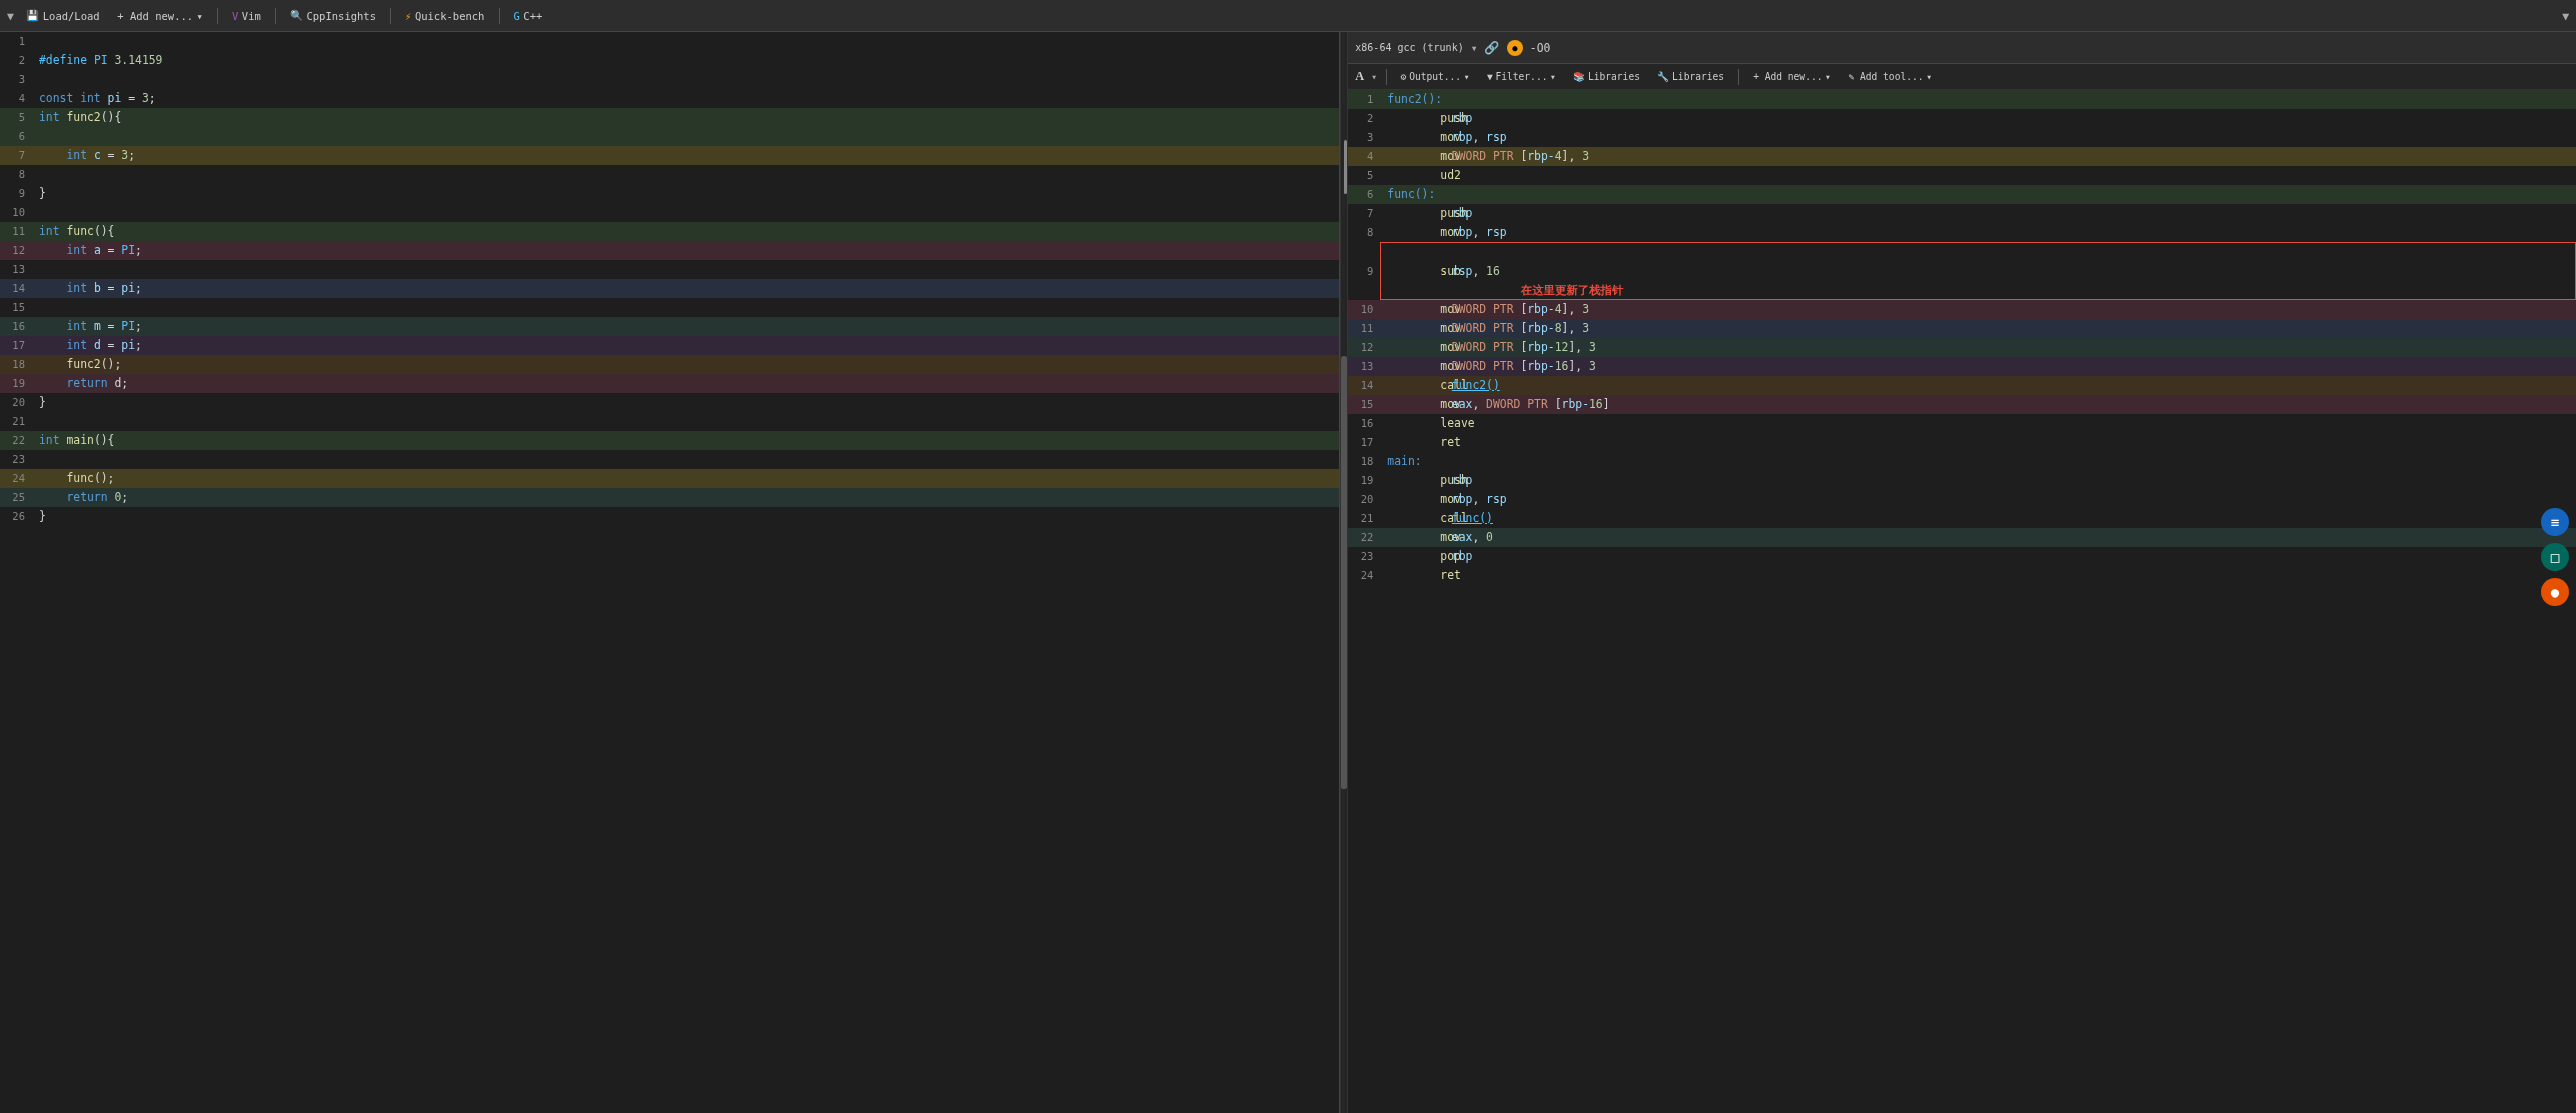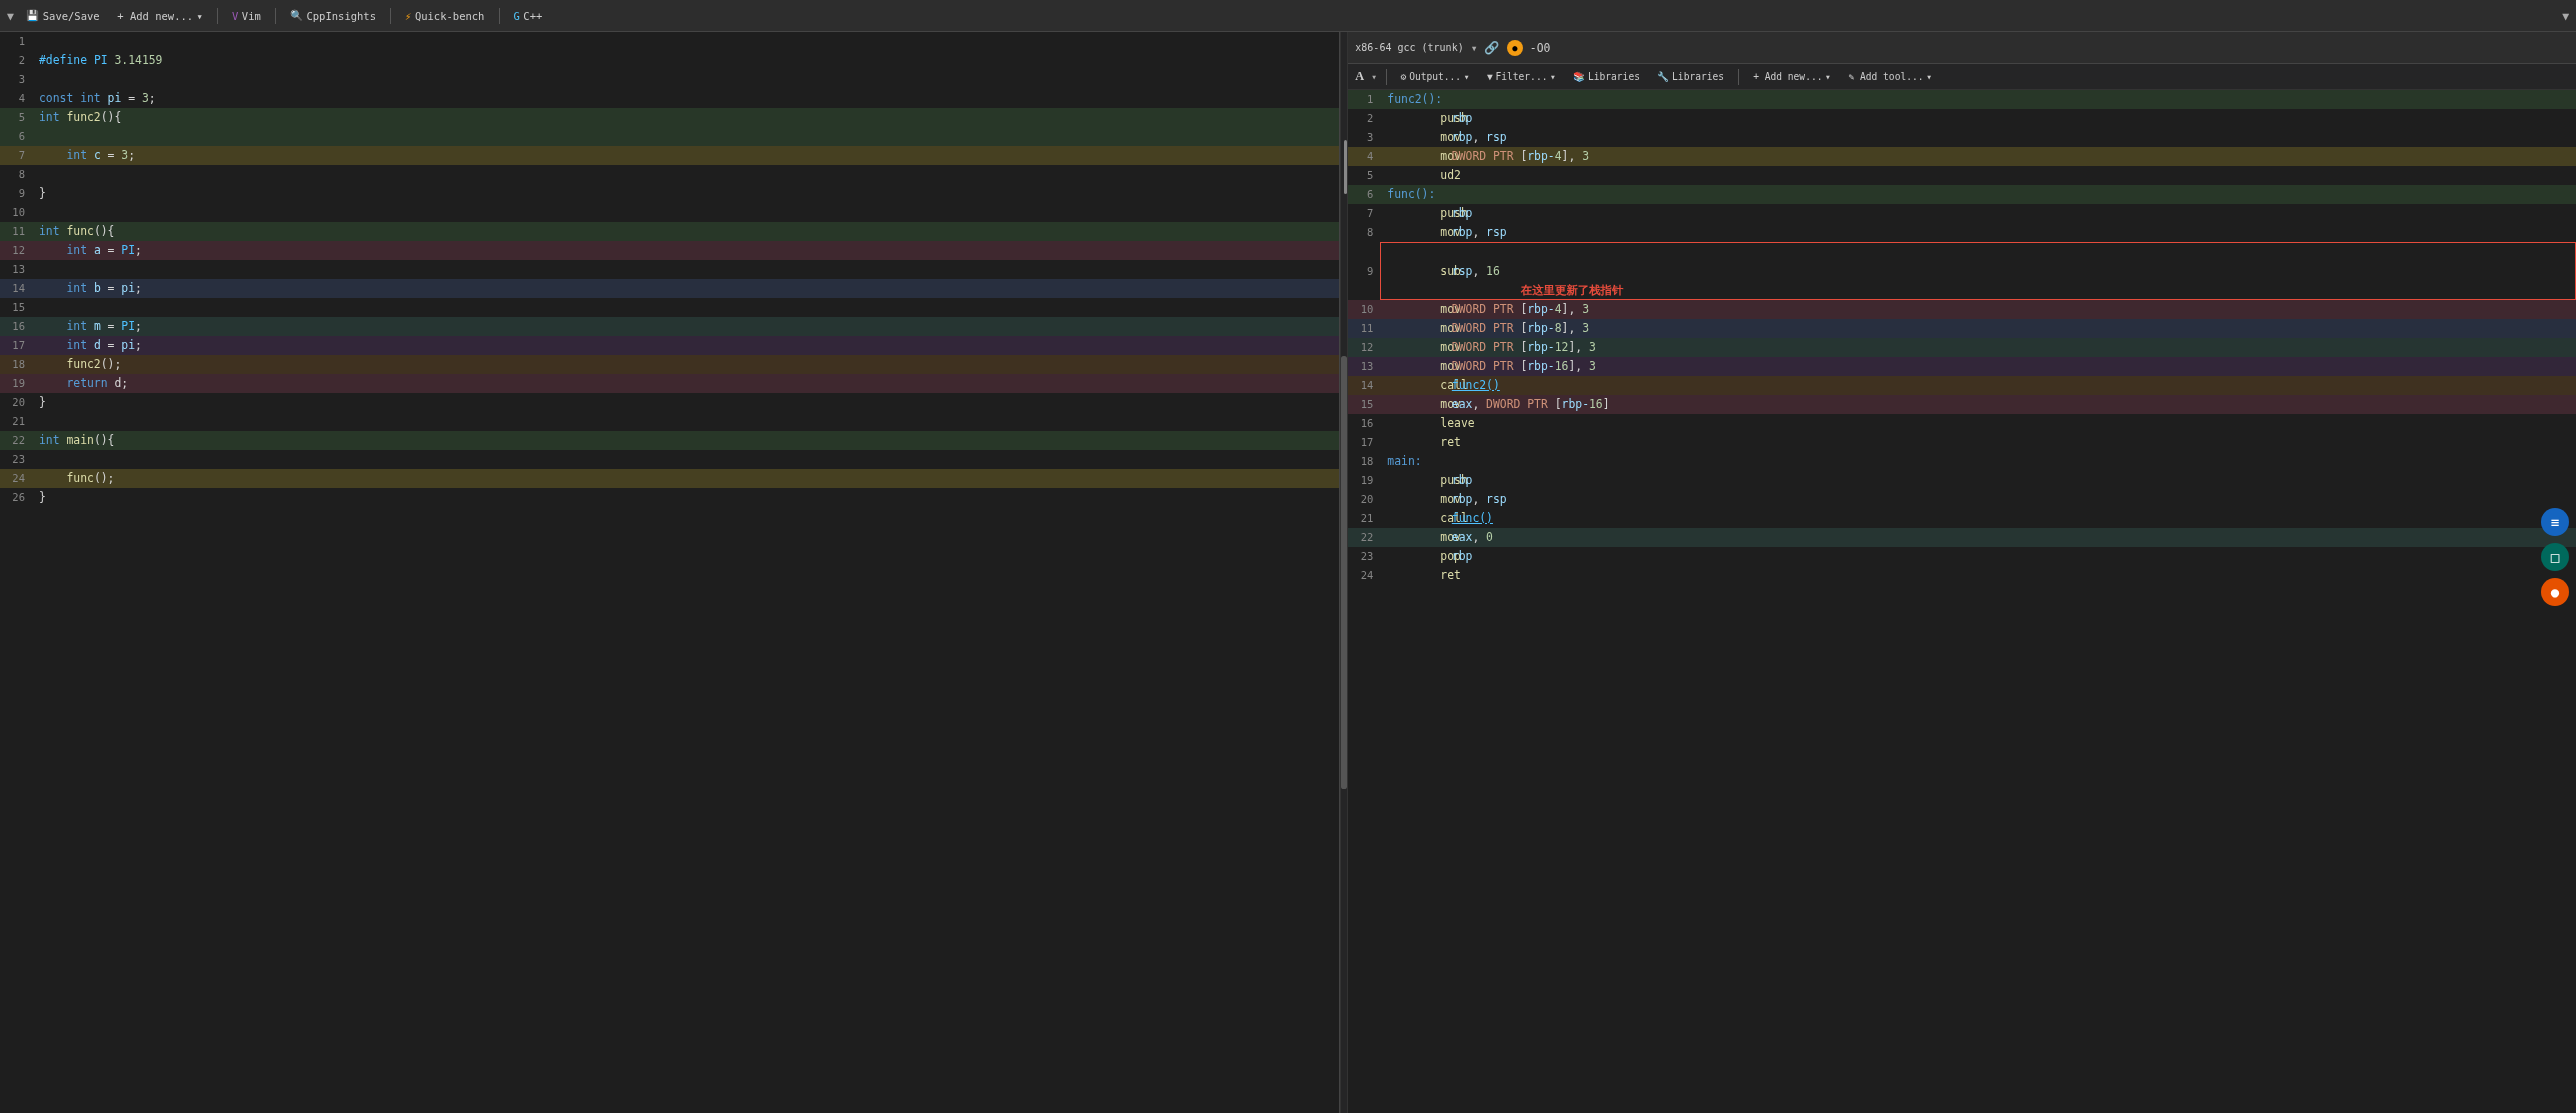--- a/index.html
+++ b/index.html
@@ -262,21 +262,21 @@
       border-radius: 1.8px;
     }
   </style>
 </head>
 <body>
 
 <div class="toolbar">
   <span style="color:#aaa;cursor:pointer;">▼</span>
   <div class="toolbar-btn">
     <span>💾</span>
-    <span>Save/Save</span>
+    <span>Load/Load</span>
   </div>
   <div class="toolbar-btn">
     <span>+ Add new...</span>
     <span>▾</span>
   </div>
   <div class="toolbar-divider"></div>
   <div class="toolbar-btn">
     <span style="color:#9b59b6;">V</span>
     <span>Vim</span>
   </div>
@@ -390,20 +390,24 @@
     <span class="line-num">22</span>
     <span class="line-content"><span class="kw">int</span> <span class="fn">main</span>(){</span>
   </div>
         <div class="code-line">
     <span class="line-num">23</span>
     <span class="line-content">&nbsp;</span>
   </div>
         <div class="code-line" style="background: rgba(255, 220, 50, 0.18);">
     <span class="line-num">24</span>
     <span class="line-content">    <span class="fn">func</span>();</span>
+  </div>
+        <div class="code-line" style="background: rgba(100, 220, 200, 0.12);">
+    <span class="line-num">25</span>
+    <span class="line-content">    <span class="kw">return</span> <span class="num">0</span>;</span>
   </div>
         <div class="code-line">
     <span class="line-num">26</span>
     <span class="line-content">}</span>
   </div>
       </div>
   </div>
 
   <div class="mid-scrollbar">
     <div class="mid-scroll-thumb"></div>

